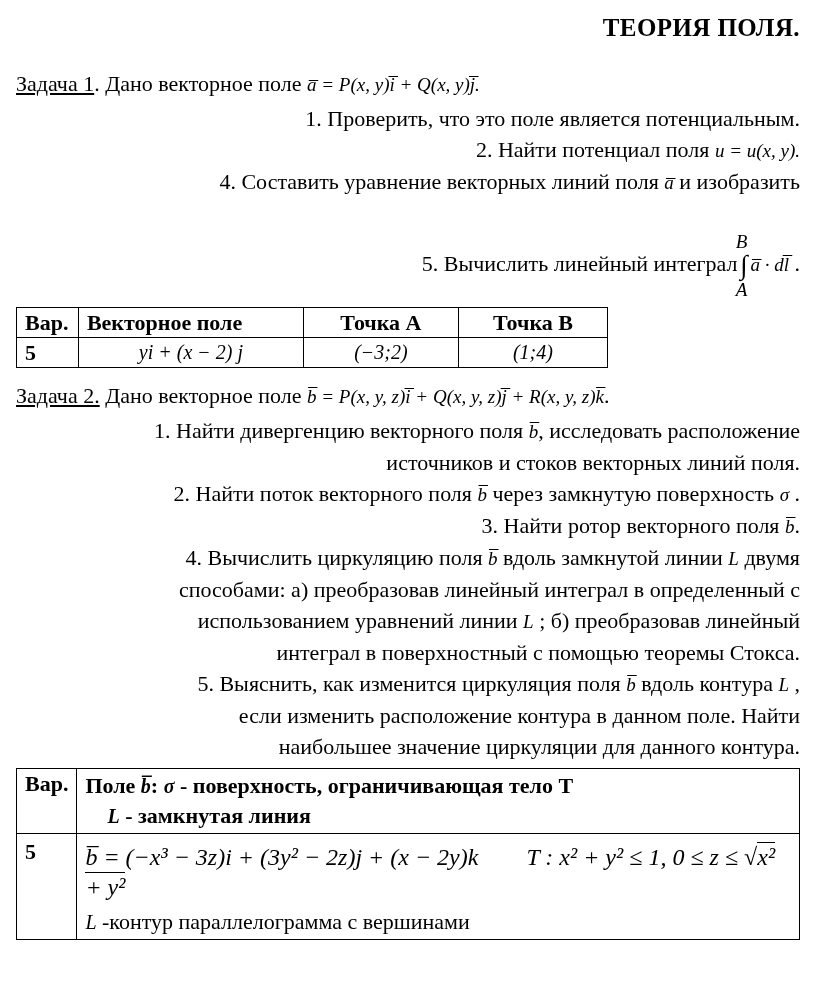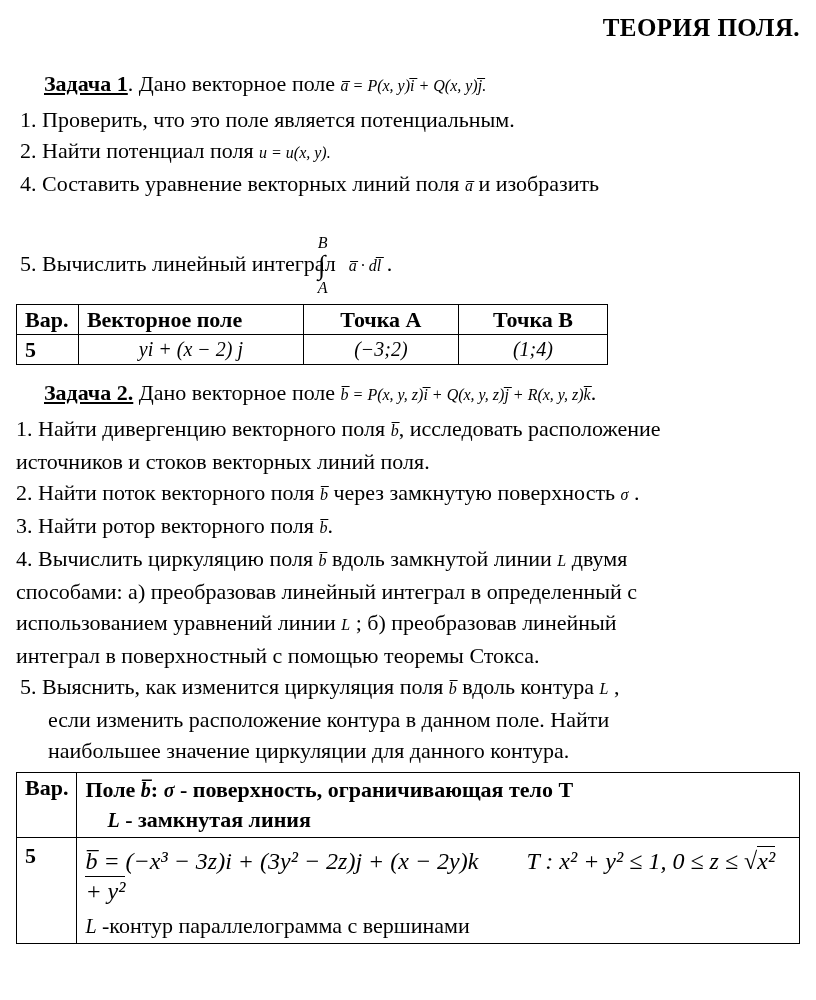--- a/index.html
+++ b/index.html
@@ -7,26 +7,26 @@
   body {
     width:816px; height:1000px; overflow:hidden;
     font-family:"Liberation Serif", serif;
     font-size:22px; color:#000;
   }
   .page { padding:10px 16px 0 16px; }
 
   .title { text-align:right; font-weight:700; font-size:25px; margin:4px 0 26px 0; letter-spacing:0.4px; }
 
   .intro { line-height:31px; margin-bottom:3px; }
-  .heading { font-weight:700; text-decoration:underline;margin-left:28px; }
+  .heading { font-weight:400; text-decoration:underline; }
 
   .math { font-style:italic; }
-  .intro .math, .items .math { font-size:16px; }
+  .intro .math, .items .math { font-size:19px; }
 
-  .items { margin-bottom:4px; }
+  .items { margin-bottom:4px;text-align:right; }
   .item { line-height:31px; }
   .hang { padding-left:28px; text-indent:-28px; margin-left:4px; }
   .flush { margin-left:0; }
 
   .item5 { margin-top:3px; }
   .integral { display:inline-flex; flex-direction:column; align-items:center;
               vertical-align:middle; line-height:1; margin:0 3px 0 10px; }
   .int-upper, .int-lower { font-size:11px; line-height:1; }
   .int-sign { font-size:27px; line-height:1; padding:1px 0; font-style:normal; }
 

